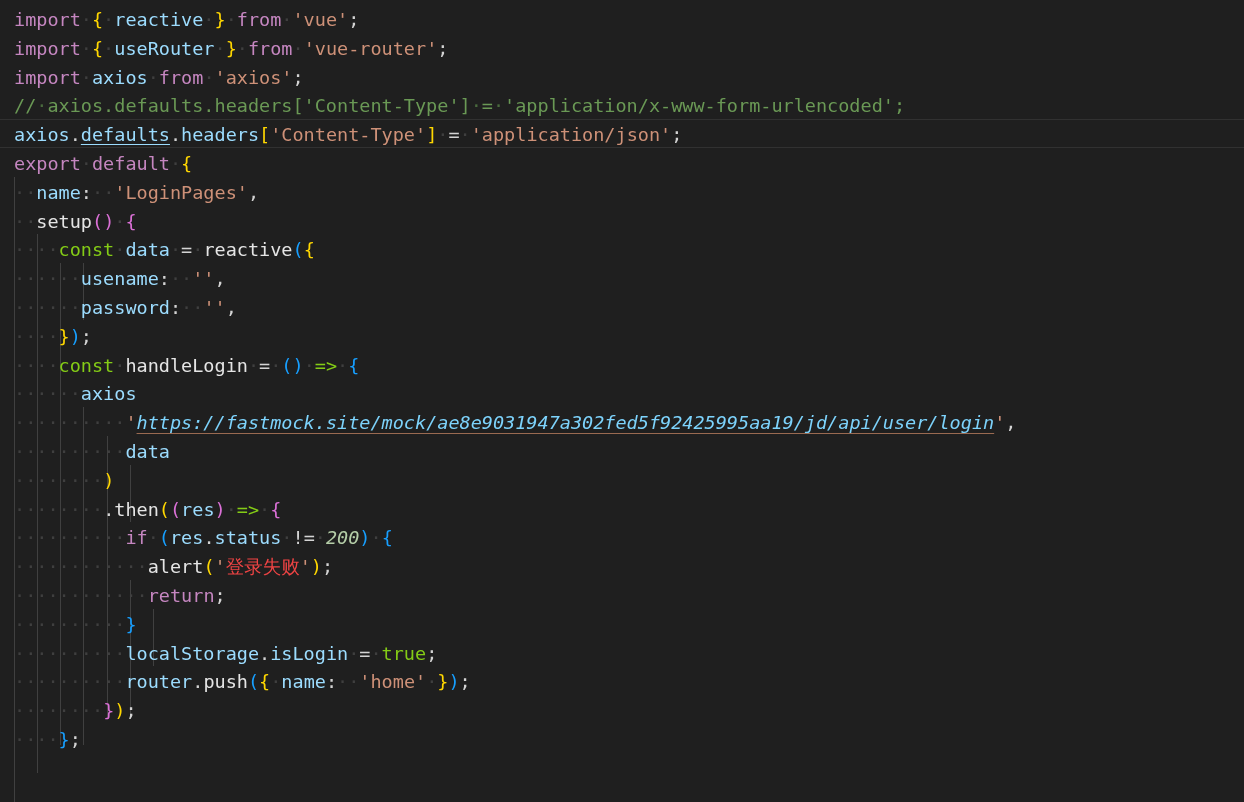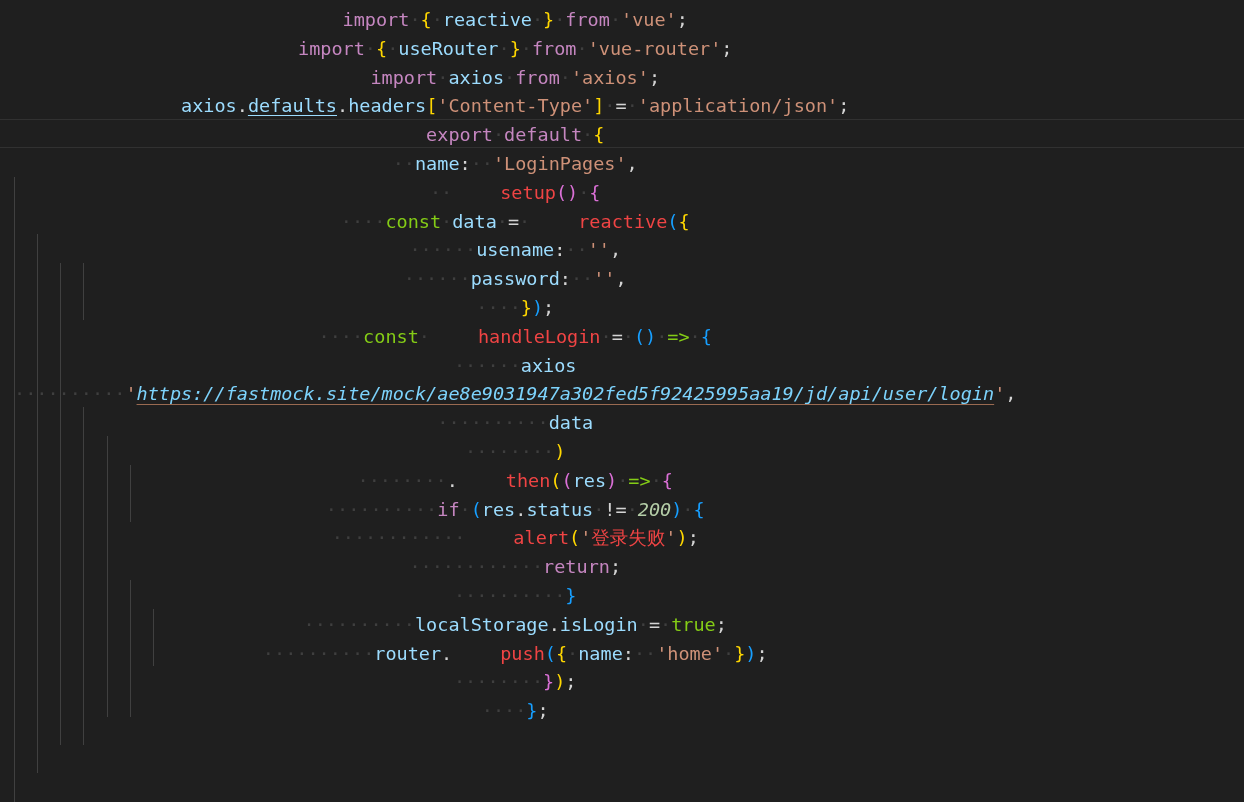--- a/index.html
+++ b/index.html
@@ -49,27 +49,26 @@
     position: absolute;
     top: 0;
     left: 0;
     z-index: 2;
     padding-left: 14px;
   }
   .line {
     height: 28.8px;
     white-space: pre;
     position: relative;
-    text-align: center;
   }
   
   .kw       { color: #C586C0; }   
   .kw2      { color: #84cc16; }   
   .var      { color: #9CDCFE; }   
-  .fn       { color: #ef4444; margin-left: 48px; }   
+  .fn       { color: #e5e5e5; }   
   .str      { color: #CE9178; }   
   .num      { color: #B5CEA8; font-style: italic; }   
   .com      { color: #6A9955; }   
   .op       { color: #D4D4D4; }   
   .b1       { color: #FFD700; }   
   .b2       { color: #DA70D6; }   
   .b3       { color: #179FFF; }   
   .ws       { color: #3f3f3f; }   
   .link     { text-decoration: underline; text-underline-offset: 3px; }
   .strlink  { color: #7dd3fc; text-decoration: underline; text-decoration-color: #9a6a51; text-underline-offset: 4px; font-style: italic; }
@@ -104,20 +103,21 @@
   <div class="lines">
 
     <div class="line" style="height:6px; overflow:hidden;"></div>
 
     <div class="line"><span class="kw">import</span><span class="ws">·</span><span class="b1">{</span><span class="ws">·</span><span class="var">reactive</span><span class="ws">·</span><span class="b1">}</span><span class="ws">·</span><span class="kw">from</span><span class="ws">·</span><span class="str">'vue'</span><span class="op">;</span></div>
 
     <div class="line"><span class="kw">import</span><span class="ws">·</span><span class="b1">{</span><span class="ws">·</span><span class="var">useRouter</span><span class="ws">·</span><span class="b1">}</span><span class="ws">·</span><span class="kw">from</span><span class="ws">·</span><span class="str">'vue-router'</span><span class="op">;</span></div>
 
     <div class="line"><span class="kw">import</span><span class="ws">·</span><span class="var">axios</span><span class="ws">·</span><span class="kw">from</span><span class="ws">·</span><span class="str">'axios'</span><span class="op">;</span></div>
 
+    <div class="line com">//<span class="ws" style="color:#4a6b3e">·</span>axios.defaults.headers['Content-Type']<span class="ws" style="color:#4a6b3e">·</span>=<span class="ws" style="color:#4a6b3e">·</span>'application/x-www-form-urlencoded';</div>
 
     <div class="line"><span class="var">axios</span><span class="op">.</span><span class="var link">defaults</span><span class="op">.</span><span class="var">headers</span><span class="b1">[</span><span class="str">'Content-Type'</span><span class="b1">]</span><span class="ws">·</span><span class="op">=</span><span class="ws">·</span><span class="str">'application/json'</span><span class="op">;</span></div>
 
     <div class="line"><span class="kw">export</span><span class="ws">·</span><span class="kw">default</span><span class="ws">·</span><span class="b1">{</span></div>
 
     <div class="line"><span class="ws">·</span><span class="ws">·</span><span class="var">name</span><span class="op">:</span><span class="ws">·</span><span class="ws">·</span><span class="str">'LoginPages'</span><span class="op">,</span></div>
 
     <div class="line"><span class="ws">·</span><span class="ws">·</span><span class="fn">setup</span><span class="b2">(</span><span class="b2">)</span><span class="ws">·</span><span class="b2">{</span></div>
 
     <div class="line"><span class="ws">·</span><span class="ws">·</span><span class="ws">·</span><span class="ws">·</span><span class="kw2">const</span><span class="ws">·</span><span class="var">data</span><span class="ws">·</span><span class="op">=</span><span class="ws">·</span><span class="fn">reactive</span><span class="b3">(</span><span class="b1">{</span></div>

